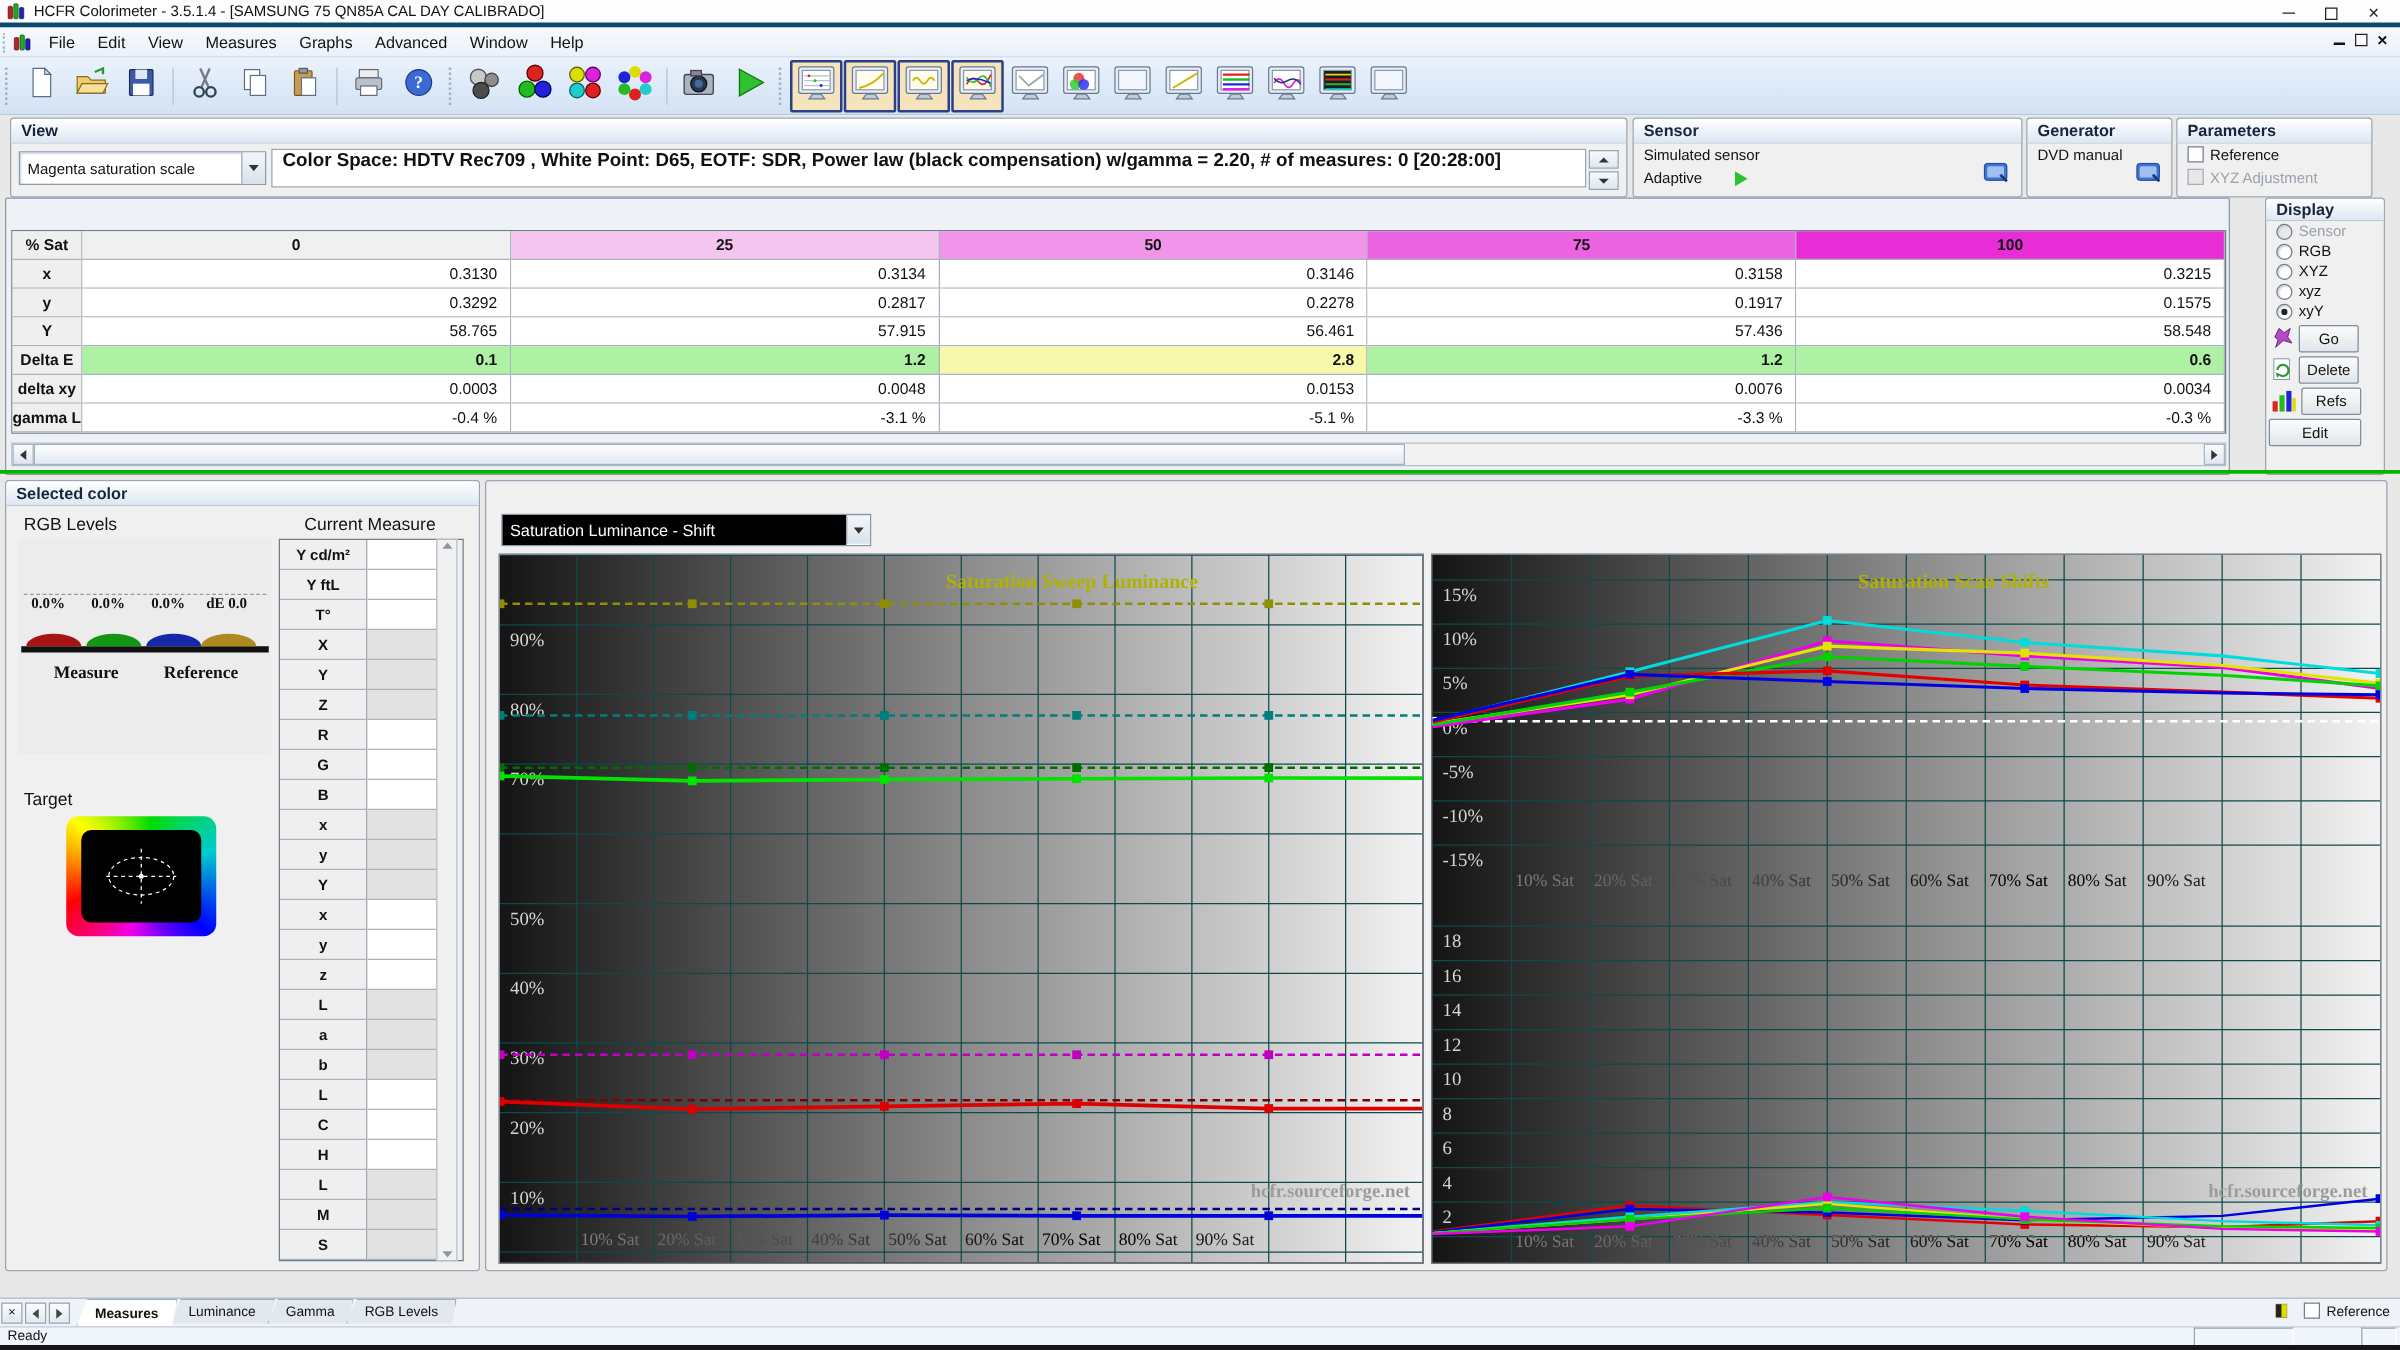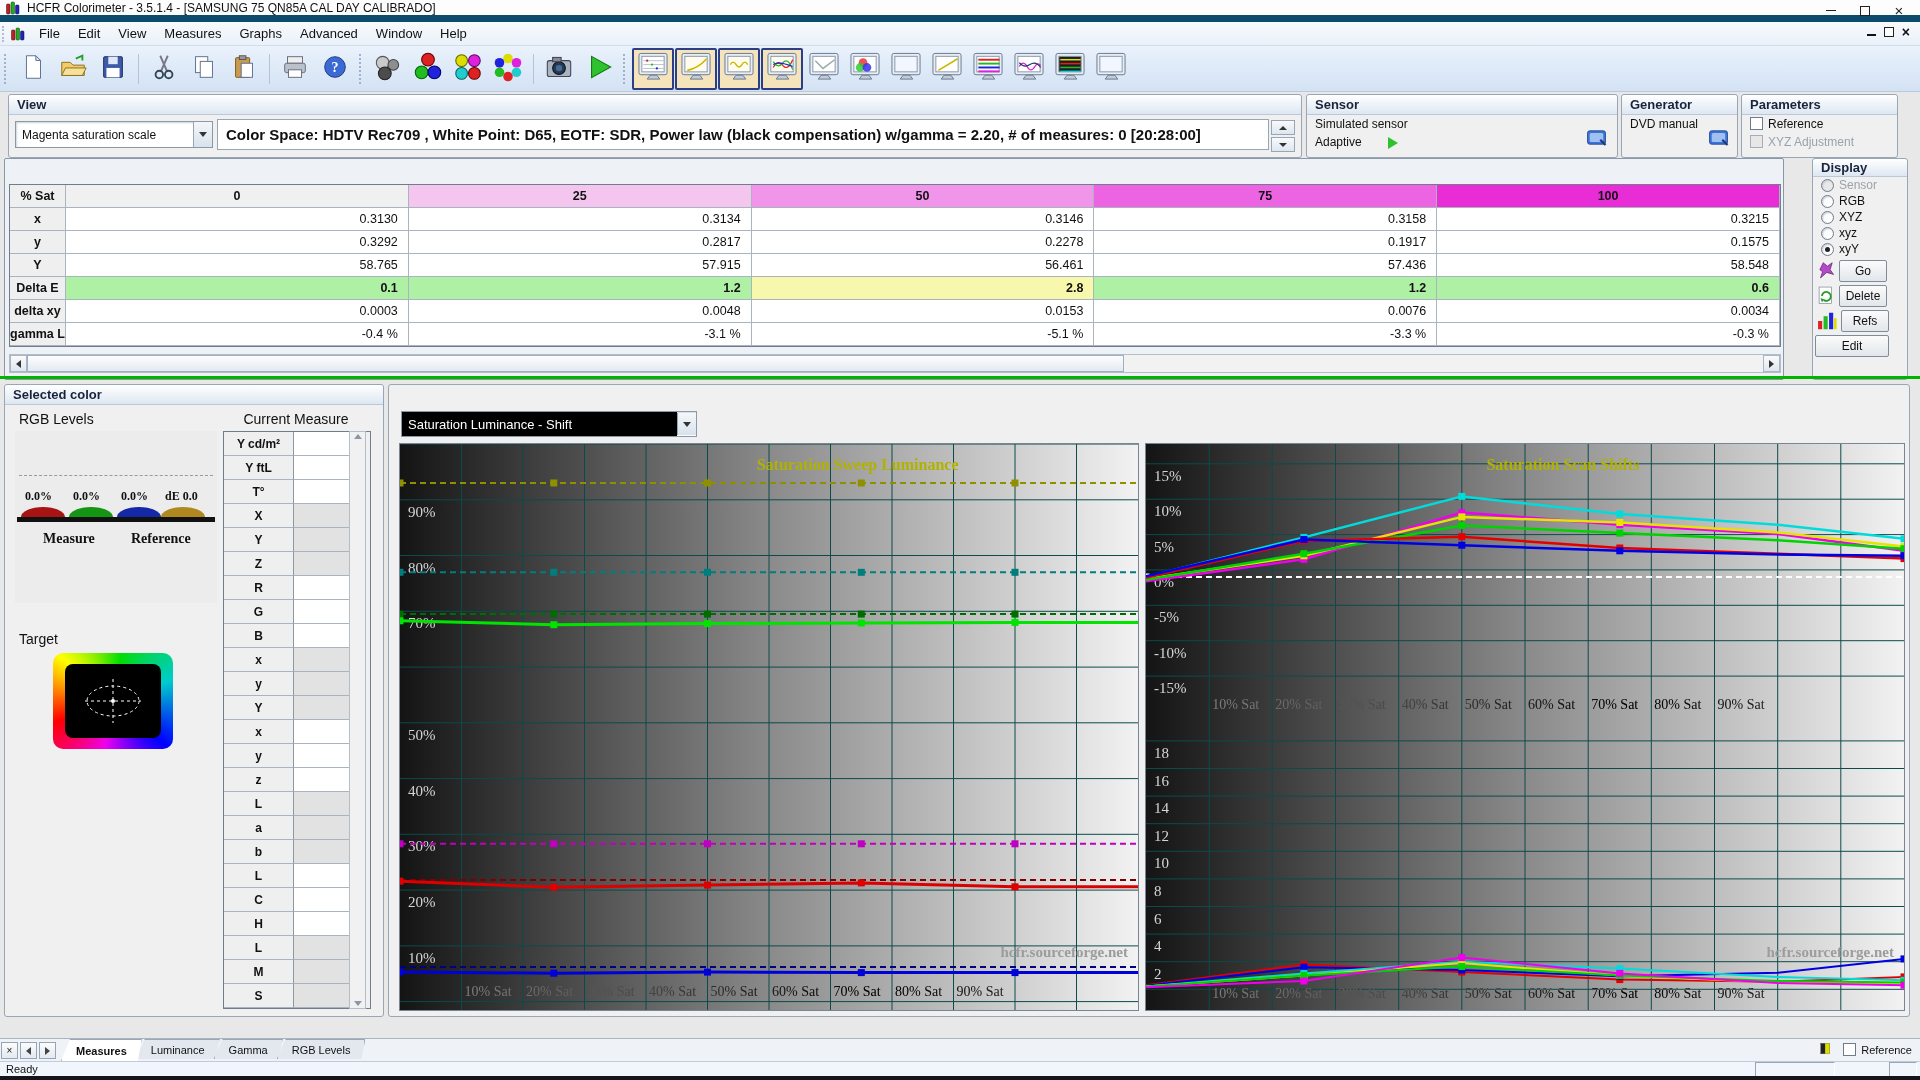--- a/index.html
+++ b/index.html
@@ -1,19 +1,19 @@
 <!DOCTYPE html>
 <html><head>
 <meta charset="utf-8">
 <style>
   html,body{margin:0;padding:0;background:#555;}
   #app{position:relative;width:1920px;height:1080px;background:#e8e8e8;font-family:"Liberation Sans",sans-serif;overflow:hidden;color:#111;}
   .abs{position:absolute;box-sizing:border-box;}
   
-  #titlebar{left:0;top:0;width:1920px;height:22px;background:#fdfdfd;border-bottom:7px solid #0c4a6e;display:flex;align-items:center;font-size:12px;}
+  #titlebar{left:0;top:0;width:1920px;height:22px;background:#fdfdfd;border-bottom:4px solid #0c4a6e;display:flex;align-items:center;font-size:12px;}
   #titlebar .ttl{margin-left:6px;color:#111;}
   .winbtn{width:34px;height:21px;display:flex;align-items:center;justify-content:center;color:#222;font-size:13px;}
   #win-controls{position:absolute;right:4px;top:0;display:flex;}
   .mini-line{width:10px;height:0;border-bottom:1px solid #222;display:inline-block;}
   .restore-sq{width:8px;height:8px;border:1px solid #222;position:relative;background:#fdfdfd;}
   .restore-sq::before{content:"";position:absolute;left:2px;top:-4px;width:8px;height:8px;border:1px solid #222;border-left-width:1px;z-index:-1;}
   
   #menubar{left:0;top:22px;width:1920px;height:24px;background:linear-gradient(#f7fafd,#eaf1f9);border-bottom:1px solid #d4dce6;display:flex;align-items:center;font-size:13px;}
   #menubar .grip{width:2px;height:16px;border-left:2px dotted #aebdd2;margin:0 4px 0 2px;}
   .menu-item{padding:3px 9px;cursor:default;}
@@ -29,21 +29,21 @@
   .phead{height:20px;background:linear-gradient(#ffffff,#dde7f2);border-bottom:1px solid #bcc8d6;font-weight:bold;font-size:13px;color:#18233c;padding:2px 8px;box-sizing:border-box;border-radius:3px 3px 0 0;}
   
   #p-view{left:8px;top:94px;width:1294px;height:64px;}
   .combo{background:#fff;border:1px solid #8b98a8;box-shadow:inset 1px 1px 2px #ccd4dd;display:flex;align-items:center;font-size:12px;}
   .combo .txt{flex:1;padding:0 6px;white-space:nowrap;overflow:hidden;}
   .combo .arrowbox{width:18px;height:100%;background:linear-gradient(#f4f7fa,#d8e2ec);border-left:1px solid #97a5b5;display:flex;align-items:center;justify-content:center;}
   .tri-down{width:0;height:0;border-left:4px solid transparent;border-right:4px solid transparent;border-top:5px solid #333;}
   .tri-up{width:0;height:0;border-left:4px solid transparent;border-right:4px solid transparent;border-bottom:5px solid #333;}
   .tri-left{width:0;height:0;border-top:4px solid transparent;border-bottom:4px solid transparent;border-right:5px solid #333;}
   .tri-right{width:0;height:0;border-top:4px solid transparent;border-bottom:4px solid transparent;border-left:5px solid #333;}
-  #view-info{background:#fff;border:1px solid #97a5b5;font-weight:bold;font-size:15px;display:flex;align-items:center;padding:0 8px;white-space:nowrap;overflow:hidden;}
+  #view-info{background:#fff;border:1px solid #97a5b5;font-weight:bold;font-size:15px;display:flex;padding:0 8px;white-space:nowrap;overflow:hidden;}
   .spinbtn{width:22px;height:13px;background:linear-gradient(#f8fafc,#dde6ef);border:1px solid #97a5b5;display:flex;align-items:center;justify-content:center;}
   #p-sensor{left:1306px;top:94px;width:312px;height:64px;}
   #p-generator{left:1621px;top:94px;width:117px;height:64px;}
   #p-params{left:1741px;top:94px;width:157px;height:64px;}
   .pline{font-size:12px;padding:2px 8px;}
   .play-tri{width:0;height:0;border-top:6px solid transparent;border-bottom:6px solid transparent;border-left:10px solid #2ec22e;display:inline-block;margin-left:26px;vertical-align:middle;}
   .cbx{width:11px;height:11px;background:#fff;border:1px solid #6e7c8c;display:inline-block;vertical-align:-2px;margin-right:5px;}
   .cbx.dis{background:#e7e7e7;border-color:#aab;}
   .gray{color:#9aa2ac;}
   
@@ -65,21 +65,21 @@
   .rad.dis{background:#e9e9e9;}
   .dbtn-row{display:flex;align-items:center;gap:2px;margin:3px 0 0 2px;}
   .dbtn{width:46px;height:20px;background:linear-gradient(#fbfbfb,#e2e6ea);border:1px solid #7e8c9c;border-radius:2px;font-size:12px;display:flex;align-items:center;justify-content:center;}
   .dbtn.wide{width:72px;}
   
   #greenline{left:0;top:376px;width:1920px;height:3px;background:#00b400;}
   
   #p-selcolor{left:4px;top:384px;width:380px;height:633px;}
   #rgb-mini{position:absolute;left:10px;top:46px;width:202px;height:172px;background:#ececec;}
   #rgb-dash{position:absolute;left:4px;top:44px;width:194px;border-top:1px dashed #9a9a9a;}
-  .mini-lab{position:absolute;top:58px;font-size:12px;font-weight:bold;font-family:"Liberation Serif",serif;}
+  .mini-lab{position:absolute;top:44px;font-size:12px;font-weight:bold;font-family:"Liberation Serif",serif;}
   .mound{position:absolute;top:76px;width:44px;height:10px;border-radius:50% 50% 0 0/100% 100% 0 0;}
   #mini-base{position:absolute;left:2px;top:86px;width:198px;height:5px;background:#111;}
   .mr-lab{position:absolute;top:100px;font-size:14px;font-weight:bold;font-family:"Liberation Serif",serif;}
   #target-img{position:absolute;left:48px;top:268px;width:120px;height:96px;border-radius:10px;background:conic-gradient(from 250deg,#f00,#ff0,#0d0,#0cc,#00f,#e0e,#f00);display:flex;align-items:center;justify-content:center;}
   #target-inner{width:96px;height:74px;background:#000;border-radius:8px;display:flex;align-items:center;justify-content:center;}
   
   #cm-table{position:absolute;left:218px;top:46px;width:146px;border:1px solid #707d8a;}
   .cm-row{display:flex;height:24px;box-sizing:border-box;}
   .cm-lab{width:70px;background:#efefef;border-right:1px solid #8b98a6;border-bottom:1px solid #aab4be;font-size:12px;font-weight:bold;display:flex;align-items:center;justify-content:center;box-sizing:border-box;}
   .cm-val{width:56px;border-right:1px solid #aab4be;border-bottom:1px solid #aab4be;box-sizing:border-box;background:#fff;}

